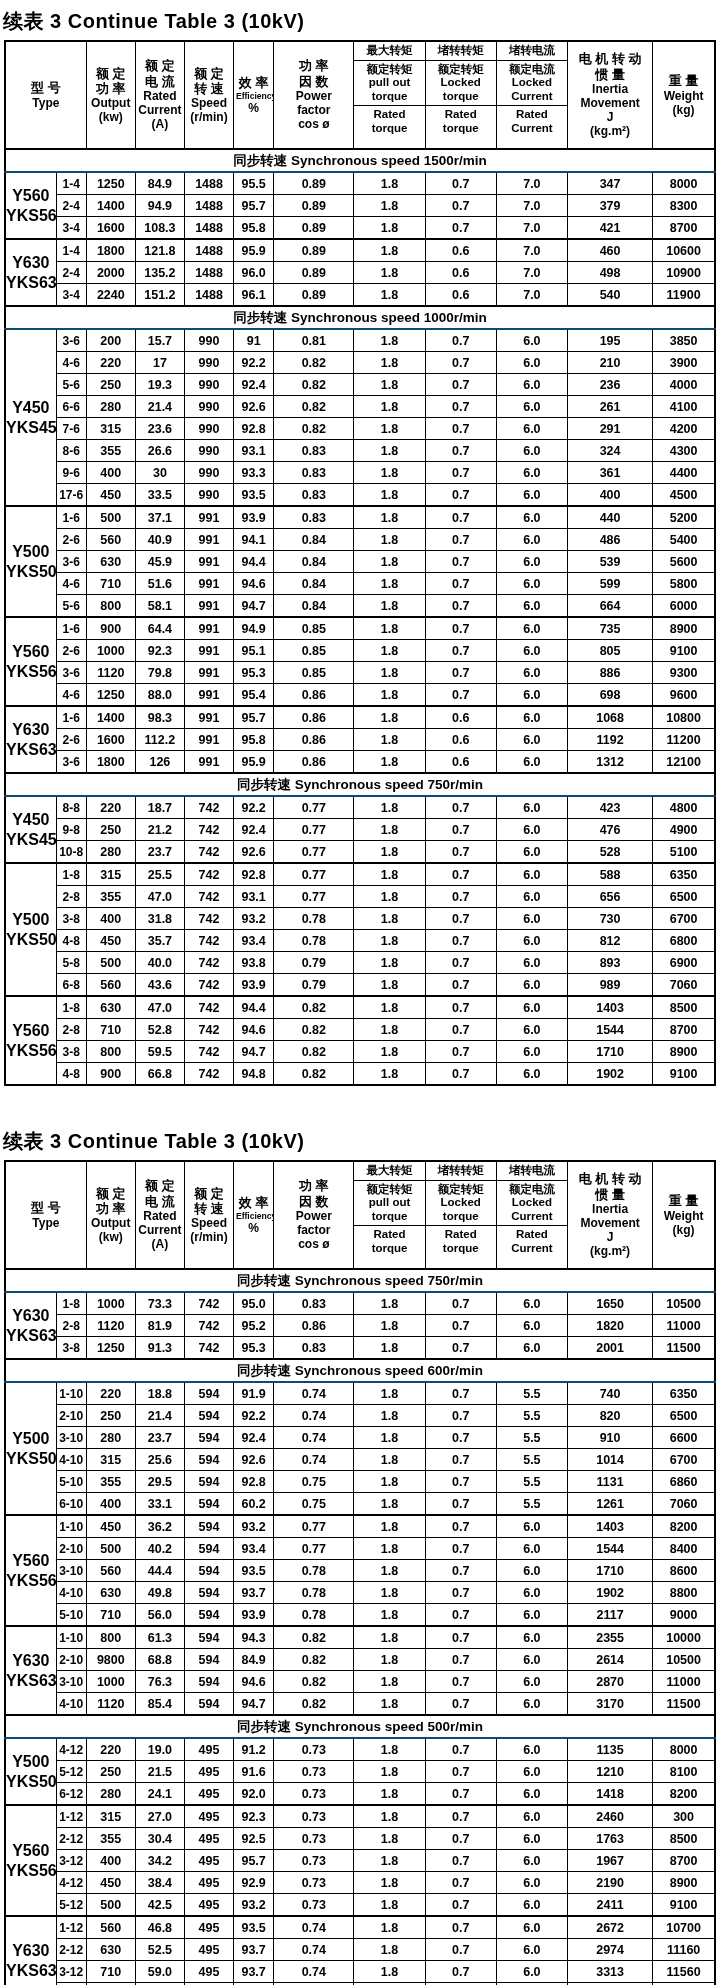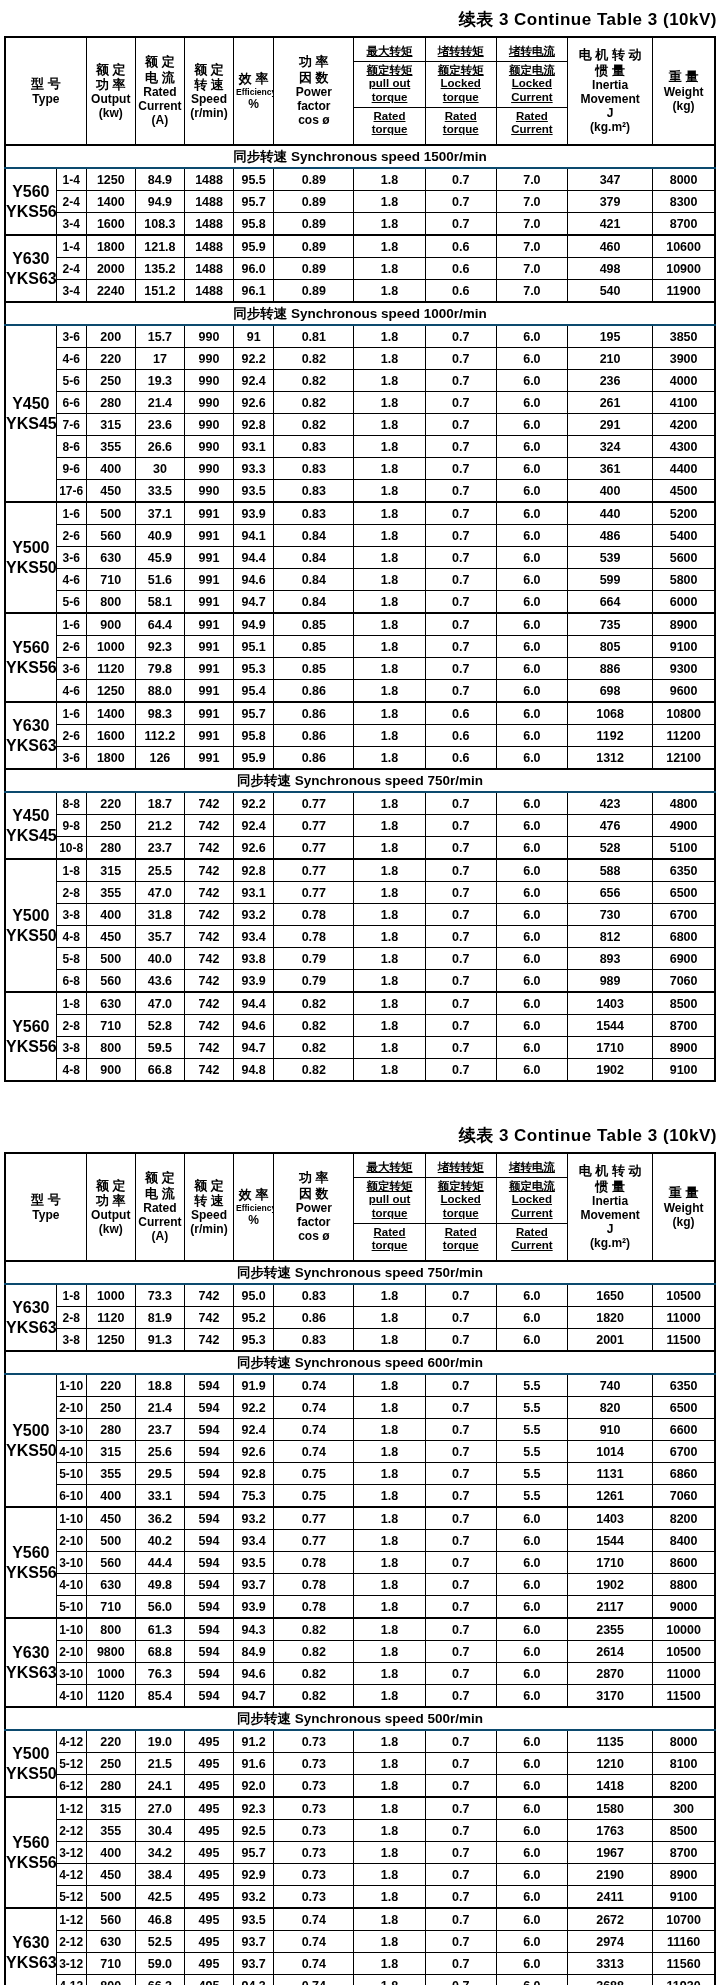--- a/index.html
+++ b/index.html
@@ -1,26 +1,26 @@
 <!DOCTYPE html>
 <html><head>
 <meta charset="utf-8">
 <style>
   html,body { margin:0; padding:0; background:#ffffff; color:#000; }
   body { width:720px; font-family:"Liberation Sans","DejaVu Sans",sans-serif; }
   .page { padding:2px 3px 10px 3px; }
-  .tbl-title { font-size:17px; font-weight:bold; text-align:right; margin:6px 0 5px 0; letter-spacing:0.5px; }
+  .tbl-title { font-size:20px; font-weight:bold; text-align:left; margin:6px 0 5px 0; letter-spacing:0.5px; }
   .tbl-block + .tbl-block { margin-top:42px; }
   table { border-collapse:collapse; table-layout:fixed; width:712px; margin:0 auto; border:2px solid #000; }
   th, td { border:1px solid #000; font-weight:bold; text-align:center; vertical-align:middle; padding:0; overflow:hidden; }
   thead th { height:106px; }
   .hl { line-height:1.18; font-size:13px; white-space:nowrap; }
   .hl.en { font-size:12px; }
   .hl.small { font-size:9.5px; transform:scaleX(0.9); }
-  .frac { display:flex; flex-direction:column; justify-content:center; height:100%;text-decoration:underline; }
+  .frac { display:flex; flex-direction:column; height:100%; }
   .fr-top { border-bottom:1px solid #000; padding:2px 0; }
   .fr-mid { padding:2px 0; }
   .fr-bottom { border-top:1px solid #000; padding:2px 0; }
   .fr-top .hl, .fr-mid .hl, .fr-bottom .hl { font-size:11.5px; }
   td.data { font-size:12.5px; height:21px; white-space:nowrap; }
   td.code { font-size:12px; }
   td.model-cell { font-size:16px; line-height:1.25; }
   tr.section-row td { font-size:13.5px; height:21px; border-top:2px solid #000; border-bottom:2px solid #0c4a6e; white-space:nowrap;margin-top:20px; }
   tr.grp-first td, tr.grp-first td.model-cell { border-top-width:2px; }
 </style>
@@ -940,21 +940,21 @@
               <td class="data">0.7</td>
               <td class="data">5.5</td>
               <td class="data">1131</td>
               <td class="data">6860</td>
             </tr>
             <tr>
               <td class="data code">6-10</td>
               <td class="data">400</td>
               <td class="data">33.1</td>
               <td class="data">594</td>
-              <td class="data">75.3</td>
+              <td class="data">60.2</td>
               <td class="data">0.75</td>
               <td class="data">1.8</td>
               <td class="data">0.7</td>
               <td class="data">5.5</td>
               <td class="data">1261</td>
               <td class="data">7060</td>
             </tr>
             <tr class="grp-first">
               <td class="model-cell" rowspan="5">
                 <div>Y560</div>
@@ -1133,21 +1133,21 @@
               </td>
               <td class="data code">1-12</td>
               <td class="data">315</td>
               <td class="data">27.0</td>
               <td class="data">495</td>
               <td class="data">92.3</td>
               <td class="data">0.73</td>
               <td class="data">1.8</td>
               <td class="data">0.7</td>
               <td class="data">6.0</td>
-              <td class="data">1580</td>
+              <td class="data">2460</td>
               <td class="data">300</td>
             </tr>
             <tr>
               <td class="data code">2-12</td>
               <td class="data">355</td>
               <td class="data">30.4</td>
               <td class="data">495</td>
               <td class="data">92.5</td>
               <td class="data">0.73</td>
               <td class="data">1.8</td>

